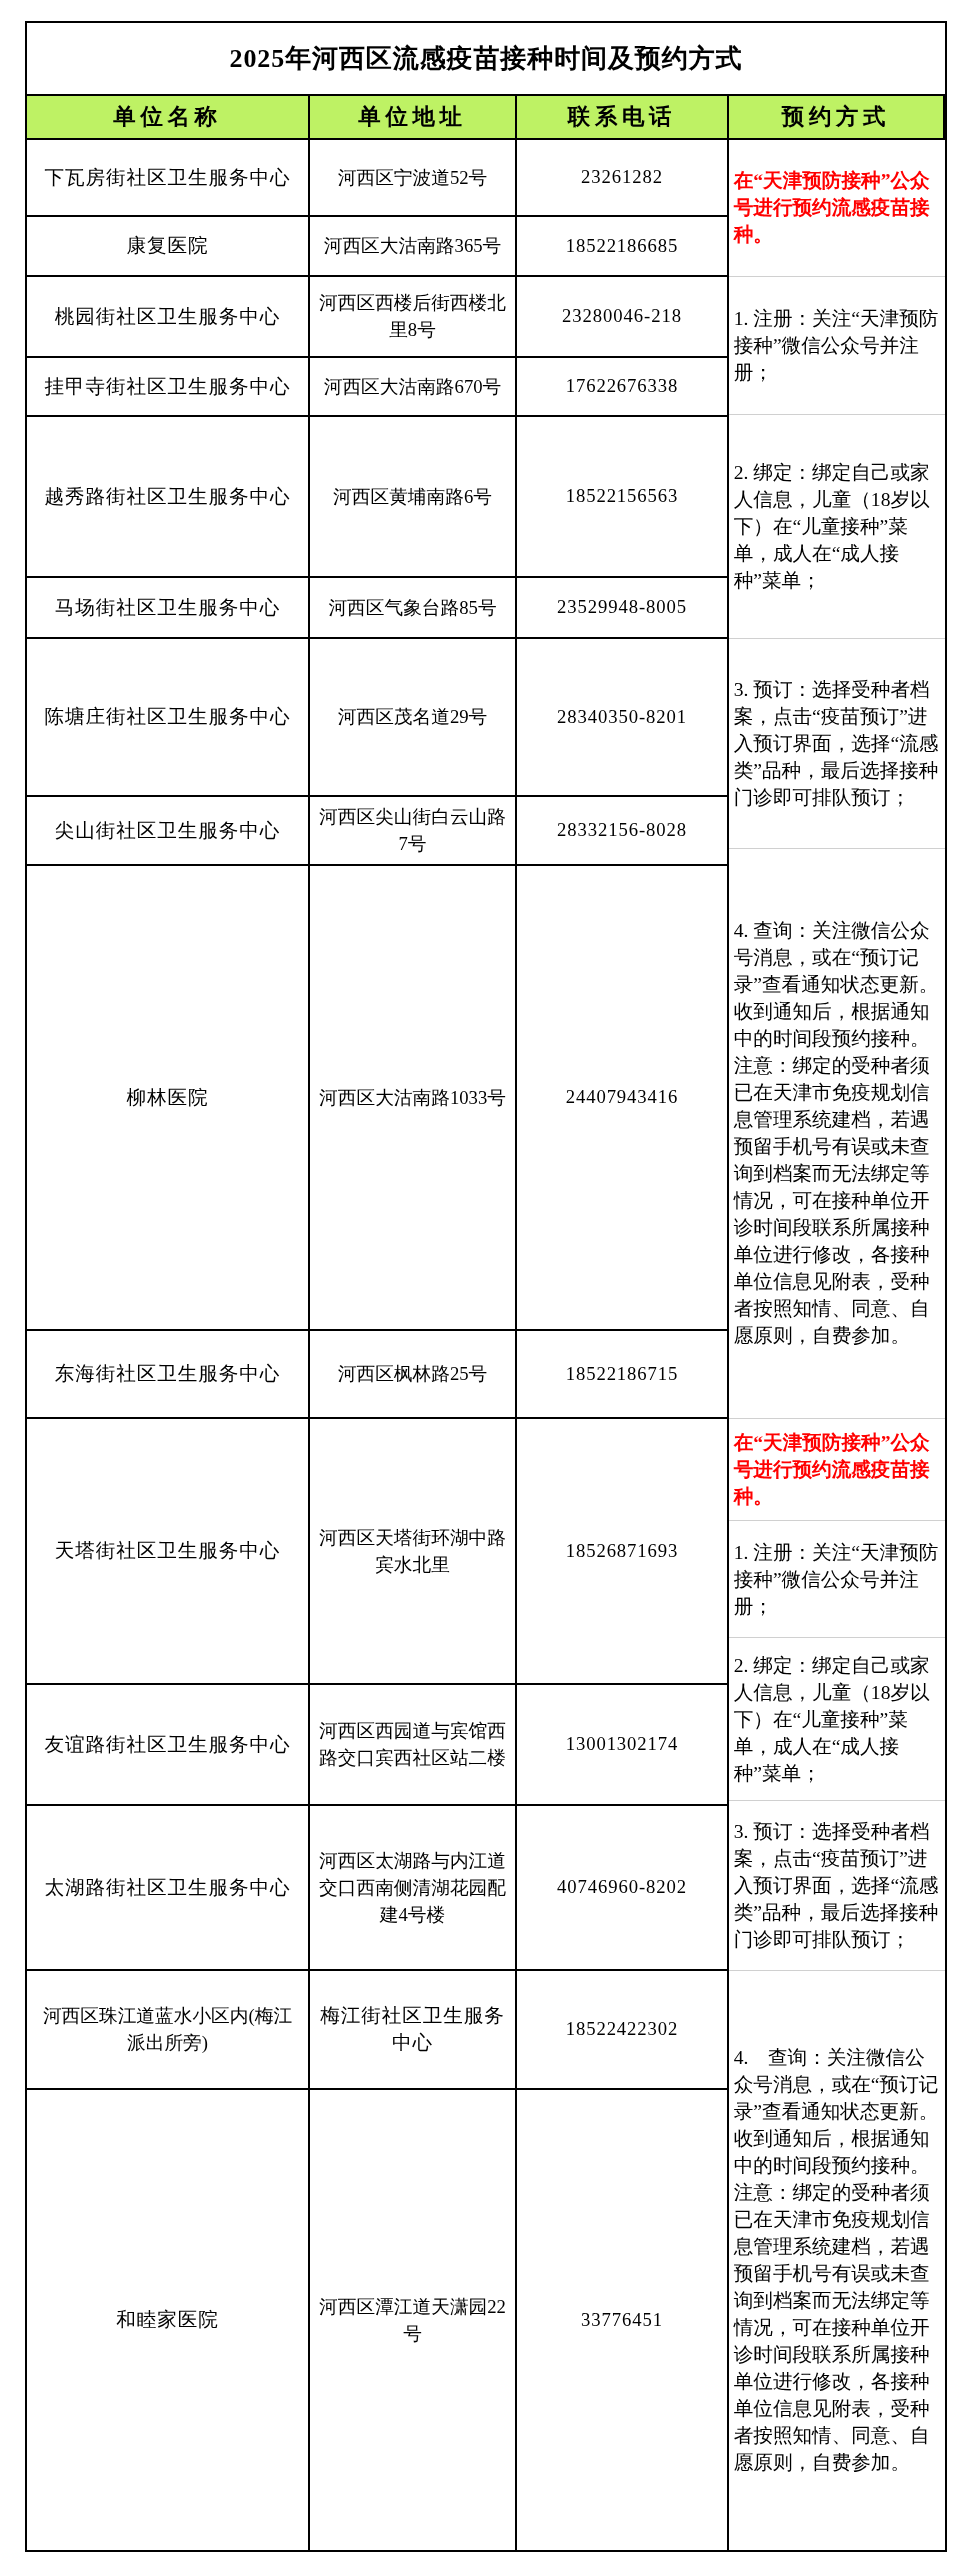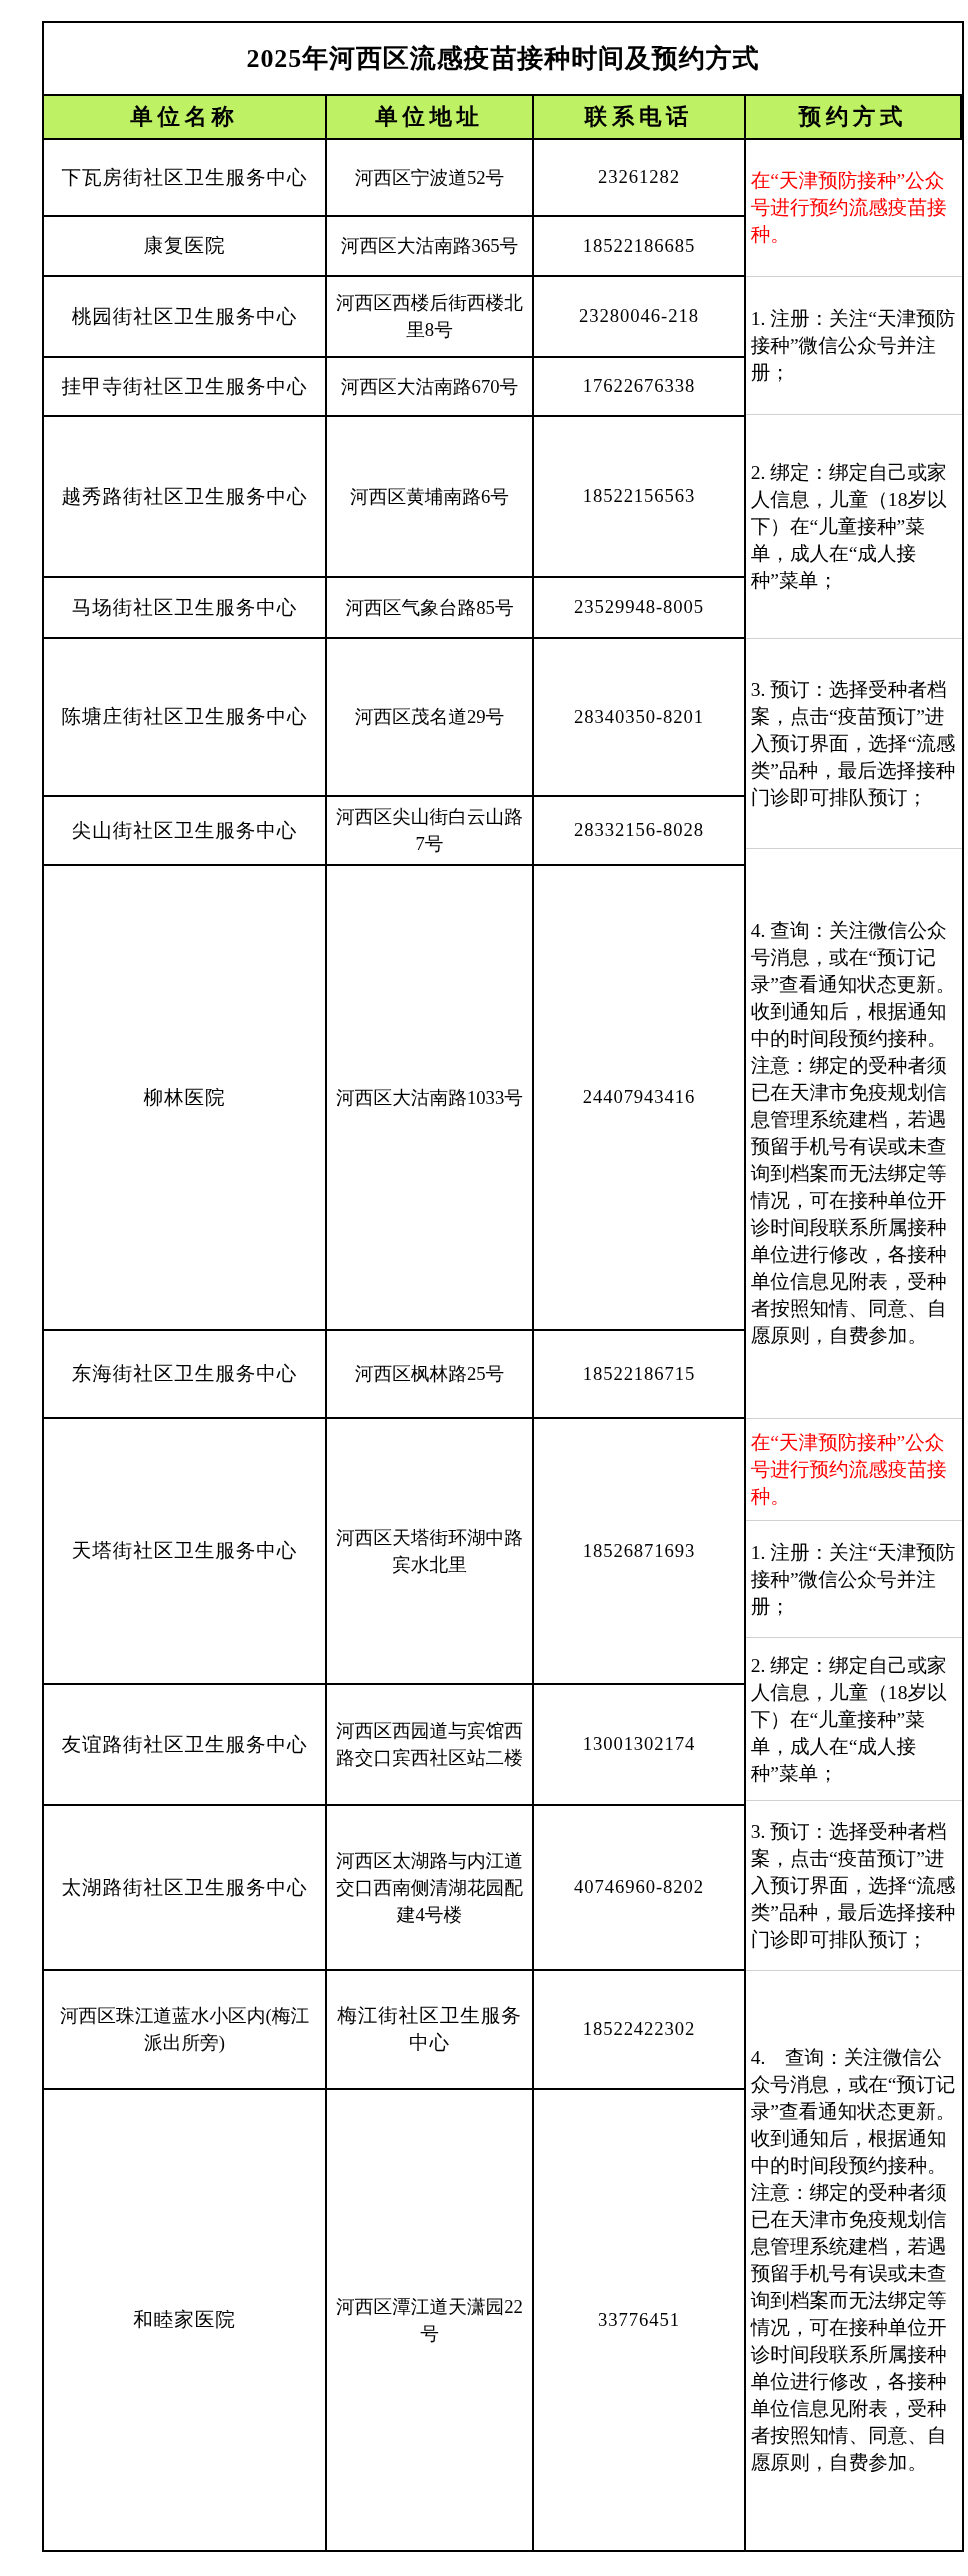--- a/index.html
+++ b/index.html
@@ -2,21 +2,21 @@
 <html style="font-size:15px"><head>
 <meta charset="utf-8">
 <style>
   html,body{margin:0;padding:0;background:#ffffff;}
   body{
     width:968px;height:2576px;position:relative;
     font-family:"Liberation Serif","DejaVu Serif",serif;
     color:#000;
   }
   .table-wrap{
-    position:absolute;left:42px;top:20.5px;
+    position:absolute;left:25px;top:20.5px;
     width:918px;
     border:2.8px solid #000;
     display:grid;
     grid-template-columns:283px 207px 212px 216px;
     grid-template-rows:73px 44px 77px 60px 81px 59px 161px 61px 158px 69px 465px 88px 266px 121px 165px 119px 460px;
     box-sizing:content-box;
     background:#fff;
   }
   .cell{
     border-right:2.8px solid #000;
@@ -50,21 +50,21 @@
   .booking-cell.sec2{grid-row:13 / span 5;border-bottom:none;}
   .booking-block{
     box-sizing:border-box;
     border-bottom:0.9px solid #d0d0d0;
     display:flex;align-items:center;
     padding:1.9px 4.7px;
     font-size:19.6px;line-height:27px;
     overflow:hidden;
   }
   .booking-block:last-child{border-bottom:none;}
-  .booking-block.red{color:#ff0000;}
+  .booking-block.red{color:#ff0000;font-weight:bold;}
   .last-row{border-bottom:none;}
 </style>
 </head>
 <body>
 
 <div class="table-wrap">
 
   <div class="cell title-cell">2025年河西区流感疫苗接种时间及预约方式</div>
 
   <div class="cell header-cell">单位名称</div>

